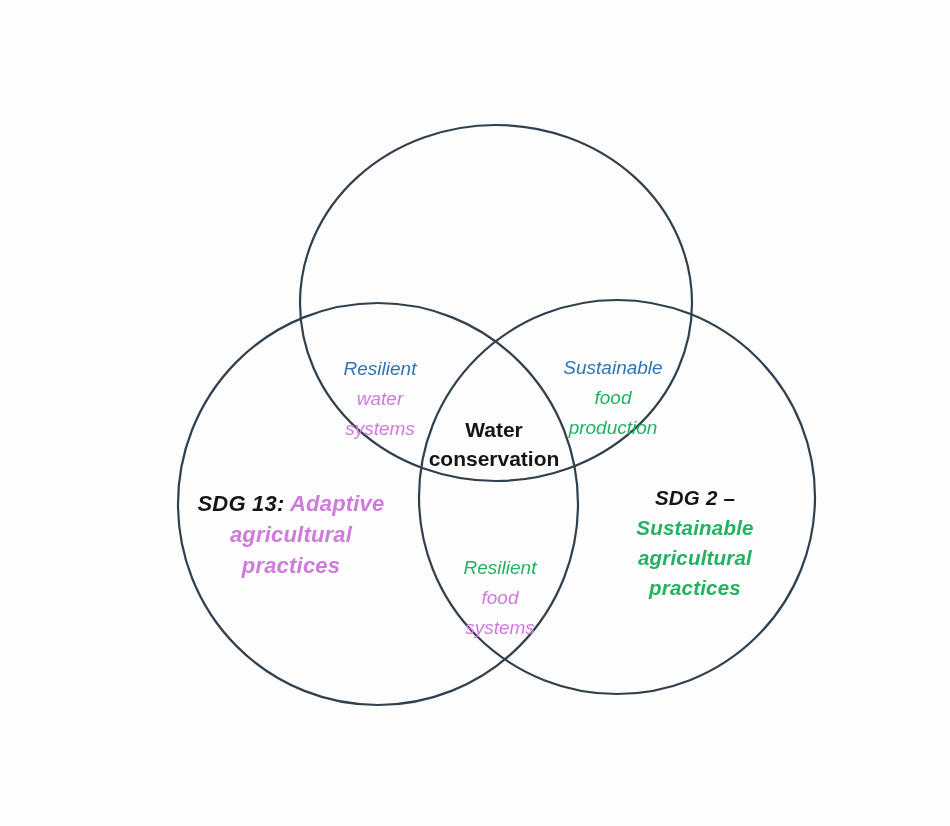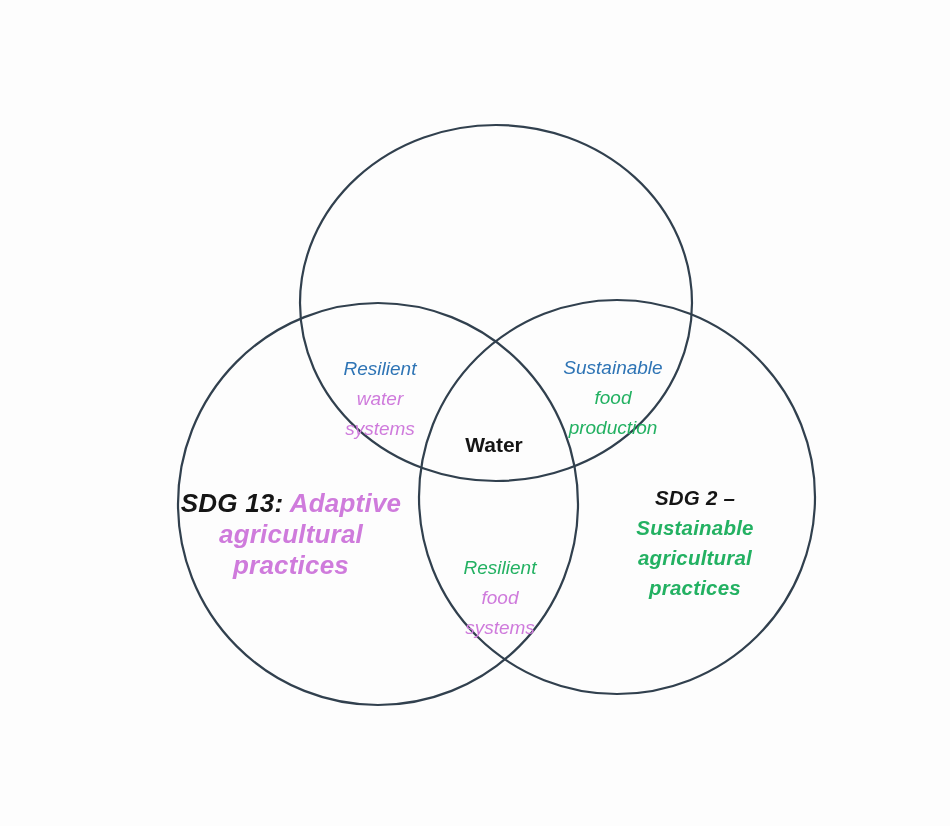--- a/index.html
+++ b/index.html
@@ -82,23 +82,24 @@
   </div>
 
   <div class="label overlap-label" style="left:613px; top:366px;">
     <div class="c-blue">Sustainable</div>
     <div class="c-green">food</div>
     <div class="c-green">production</div>
   </div>
 
   <div class="label center-label" style="left:494px; top:444px;">
     <div>Water</div>
+    <div>conservation</div>
   </div>
 
-  <div class="label circle-label" style="left:291px; top:534px; font-size:26px; line-height:31px;font-style:italic;">
+  <div class="label circle-label" style="left:291px; top:534px; font-size:22px; line-height:31px;font-style:italic;">
     <div><span class="c-black">SDG 13: </span><span class="c-pink">Adaptive</span></div>
     <div class="c-pink">agricultural</div>
     <div class="c-pink">practices</div>
   </div>
 
   <div class="label overlap-label" style="left:500px; top:566px;">
     <div class="c-green">Resilient</div>
     <div class="c-pink">food</div>
     <div class="c-pink">systems</div>
   </div>

